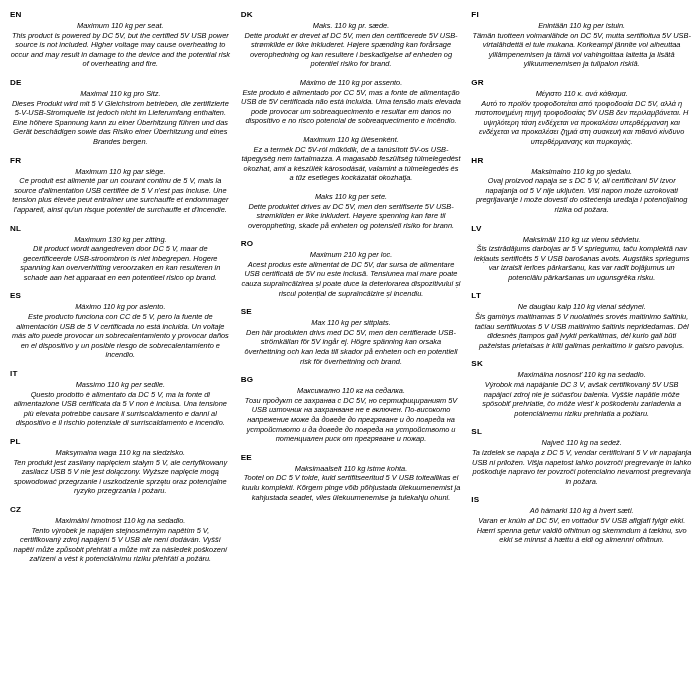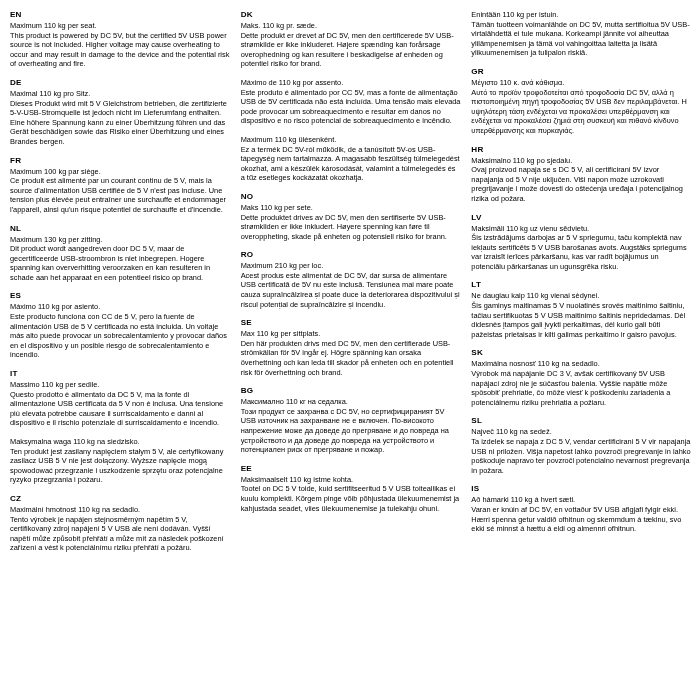--- a/index.html
+++ b/index.html
@@ -38,22 +38,23 @@
   .lang {
     font-size: 8.1px;
     font-weight: bold;
     line-height: 10px;
     margin-bottom: 1px;
     letter-spacing: 0.2px;
   }
   .body {
     font-size: 7.4px;
     line-height: 9.6px;
-    text-align: left;
+    text-align: center;
     white-space: pre-wrap;
+    font-style: italic;
   }
 </style>
 </head>
 <body>
 
 <div class="page">
   <div class="columns">
 
     <div class="col">
       <div class="block">
@@ -61,39 +62,40 @@
         <div class="body">Maximum 110 kg per seat.
 This product is powered by DC 5V, but the certified 5V USB power source is not included. Higher voltage may cause overheating to occur and may result in damage to the device and the potential risk of overheating and fire.</div>
       </div>
       <div class="block">
         <div class="lang">DE</div>
         <div class="body">Maximal 110 kg pro Sitz.
 Dieses Produkt wird mit 5 V Gleichstrom betrieben, die zertifizierte 5-V-USB-Stromquelle ist jedoch nicht im Lieferumfang enthalten. Eine höhere Spannung kann zu einer Überhitzung führen und das Gerät beschädigen sowie das Risiko einer Überhitzung und eines Brandes bergen.</div>
       </div>
       <div class="block">
         <div class="lang">FR</div>
-        <div class="body">Maximum 100 kg par siège.
+        <div class="body">Maximum 110 kg par siège.
 Ce produit est alimenté par un courant continu de 5 V, mais la source d'alimentation USB certifiée de 5 V n'est pas incluse. Une tension plus élevée peut entraîner une surchauffe et endommager l'appareil, ainsi qu'un risque potentiel de surchauffe et d'incendie.</div>
       </div>
       <div class="block">
         <div class="lang">NL</div>
         <div class="body">Maximum 130 kg per zitting.
 Dit product wordt aangedreven door DC 5 V, maar de gecertificeerde USB-stroombron is niet inbegrepen. Hogere spanning kan oververhitting veroorzaken en kan resulteren in schade aan het apparaat en een potentieel risico op brand.</div>
       </div>
       <div class="block">
         <div class="lang">ES</div>
         <div class="body">Máximo 110 kg por asiento.
 Este producto funciona con CC de 5 V, pero la fuente de alimentación USB de 5 V certificada no está incluida. Un voltaje más alto puede provocar un sobrecalentamiento y provocar daños en el dispositivo y un posible riesgo de sobrecalentamiento e incendio.</div>
       </div>
       <div class="block">
         <div class="lang">IT</div>
         <div class="body">Massimo 110 kg per sedile.
 Questo prodotto è alimentato da DC 5 V, ma la fonte di alimentazione USB certificata da 5 V non è inclusa. Una tensione più elevata potrebbe causare il surriscaldamento e danni al dispositivo e il rischio potenziale di surriscaldamento e incendio.</div>
       </div>
       <div class="block">
+        <div class="lang">PL</div>
         <div class="body">Maksymalna waga 110 kg na siedzisko.
 Ten produkt jest zasilany napięciem stałym 5 V, ale certyfikowany zasilacz USB 5 V nie jest dołączony. Wyższe napięcie mogą spowodować przegrzanie i uszkodzenie sprzętu oraz potencjalne ryzyko przegrzania i pożaru.</div>
       </div>
       <div class="block">
         <div class="lang">CZ</div>
         <div class="body">Maximální hmotnost 110 kg na sedadlo.
 Tento výrobek je napájen stejnosměrným napětím 5 V, certifikovaný zdroj napájení 5 V USB ale není dodáván. Vyšší napětí může způsobit přehřátí a může mít za následek poškození zařízení a vést k potenciálnímu riziku přehřátí a požáru.</div>
       </div>
     </div>
 
@@ -105,21 +107,20 @@
       </div>
       <div class="block">
         <div class="body">Máximo de 110 kg por assento.
 Este produto é alimentado por CC 5V, mas a fonte de alimentação USB de 5V certificada não está incluída. Uma tensão mais elevada pode provocar um sobreaquecimento e resultar em danos no dispositivo e no risco potencial de sobreaquecimento e incêndio.</div>
       </div>
       <div class="block">
         <div class="body">Maximum 110 kg ülésenként.
 Ez a termék DC 5V-ról működik, de a tanúsított 5V-os USB-tápegység nem tartalmazza. A magasabb feszültség túlmelegedést okozhat, ami a készülék károsodását, valamint a túlmelegedés és a tűz esetleges kockázatát okozhatja.</div>
       </div>
       <div class="block">
-        <div class="lang">NO</div>
         <div class="body">Maks 110 kg per sete.
 Dette produktet drives av DC 5V, men den sertifiserte 5V USB-strømkilden er ikke inkludert. Høyere spenning kan føre til overoppheting, skade på enheten og potensiell risiko for brann.</div>
       </div>
       <div class="block">
         <div class="lang">RO</div>
         <div class="body">Maximum 210 kg per loc.
 Acest produs este alimentat de DC 5V, dar sursa de alimentare USB certificată de 5V nu este inclusă. Tensiunea mai mare poate cauza supraîncălzirea și poate duce la deteriorarea dispozitivului și riscul potențial de supraîncălzire și incendiu.</div>
       </div>
       <div class="block">
         <div class="lang">SE</div>
@@ -133,20 +134,21 @@
       </div>
       <div class="block">
         <div class="lang">EE</div>
         <div class="body">Maksimaalselt 110 kg istme kohta.
 Tootel on DC 5 V toide, kuid sertifitseeritud 5 V USB toiteallikas ei kuulu komplekti. Kõrgem pinge võib põhjustada ülekuumenemist ja kahjustada seadet, viies ülekuumenemise ja tulekahju ohuni.</div>
       </div>
     </div>
 
     <div class="col">
       <div class="block">
+        <div class="lang">FI</div>
         <div class="body">Enintään 110 kg per istuin.
 Tämän tuotteen voimanlähde on DC 5V, mutta sertifioitua 5V USB-virtalähdettä ei tule mukana. Korkeampi jännite voi aiheuttaa ylilämpenemisen ja tämä voi vahingoittaa laitetta ja lisätä ylikuumenemisen ja tulipalon riskiä.</div>
       </div>
       <div class="block">
         <div class="lang">GR</div>
         <div class="body">Μέγιστο 110 κ. ανά κάθισμα.
 Αυτό το προϊόν τροφοδοτείται από τροφοδοσία DC 5V, αλλά η πιστοποιημένη πηγή τροφοδοσίας 5V USB δεν περιλαμβάνεται. Η υψηλότερη τάση ενδέχεται να προκαλέσει υπερθέρμανση και ενδέχεται να προκαλέσει ζημιά στη συσκευή και πιθανό κίνδυνο υπερθέρμανσης και πυρκαγιάς.</div>
       </div>
       <div class="block">
         <div class="lang">HR</div>

